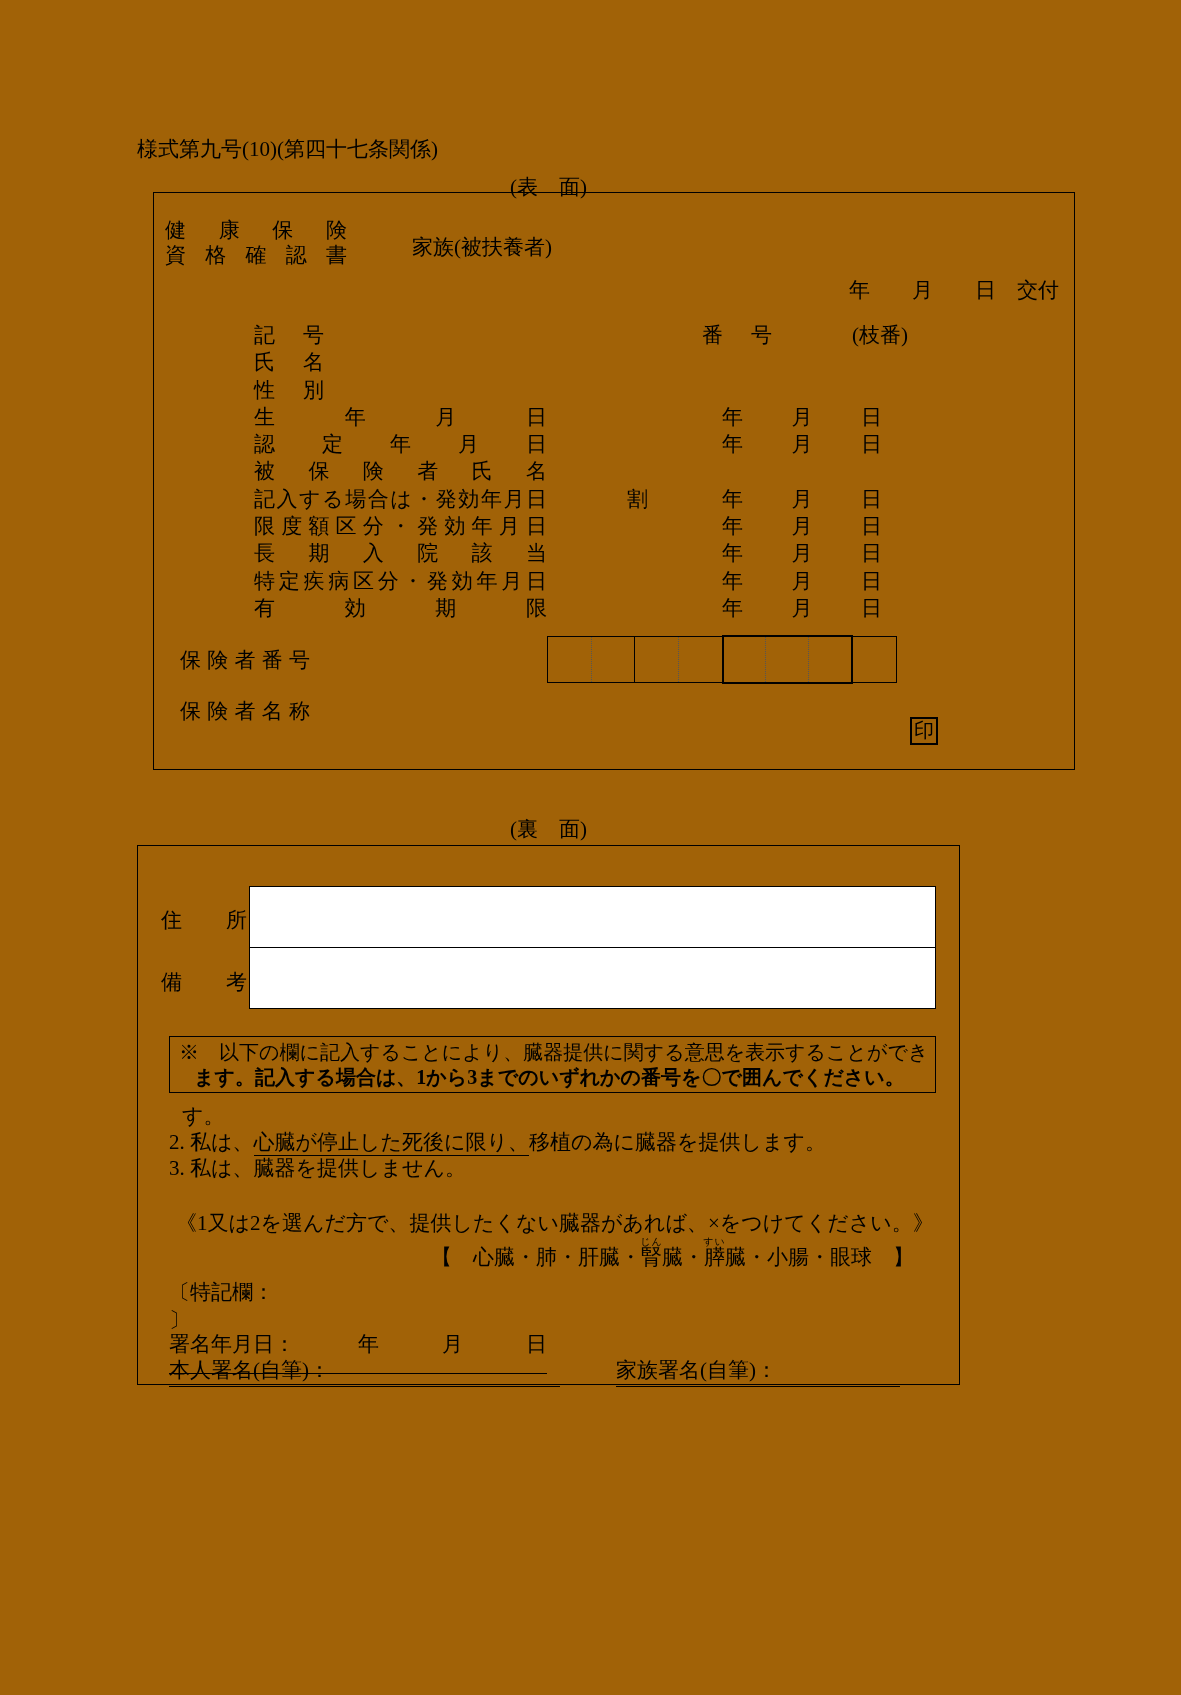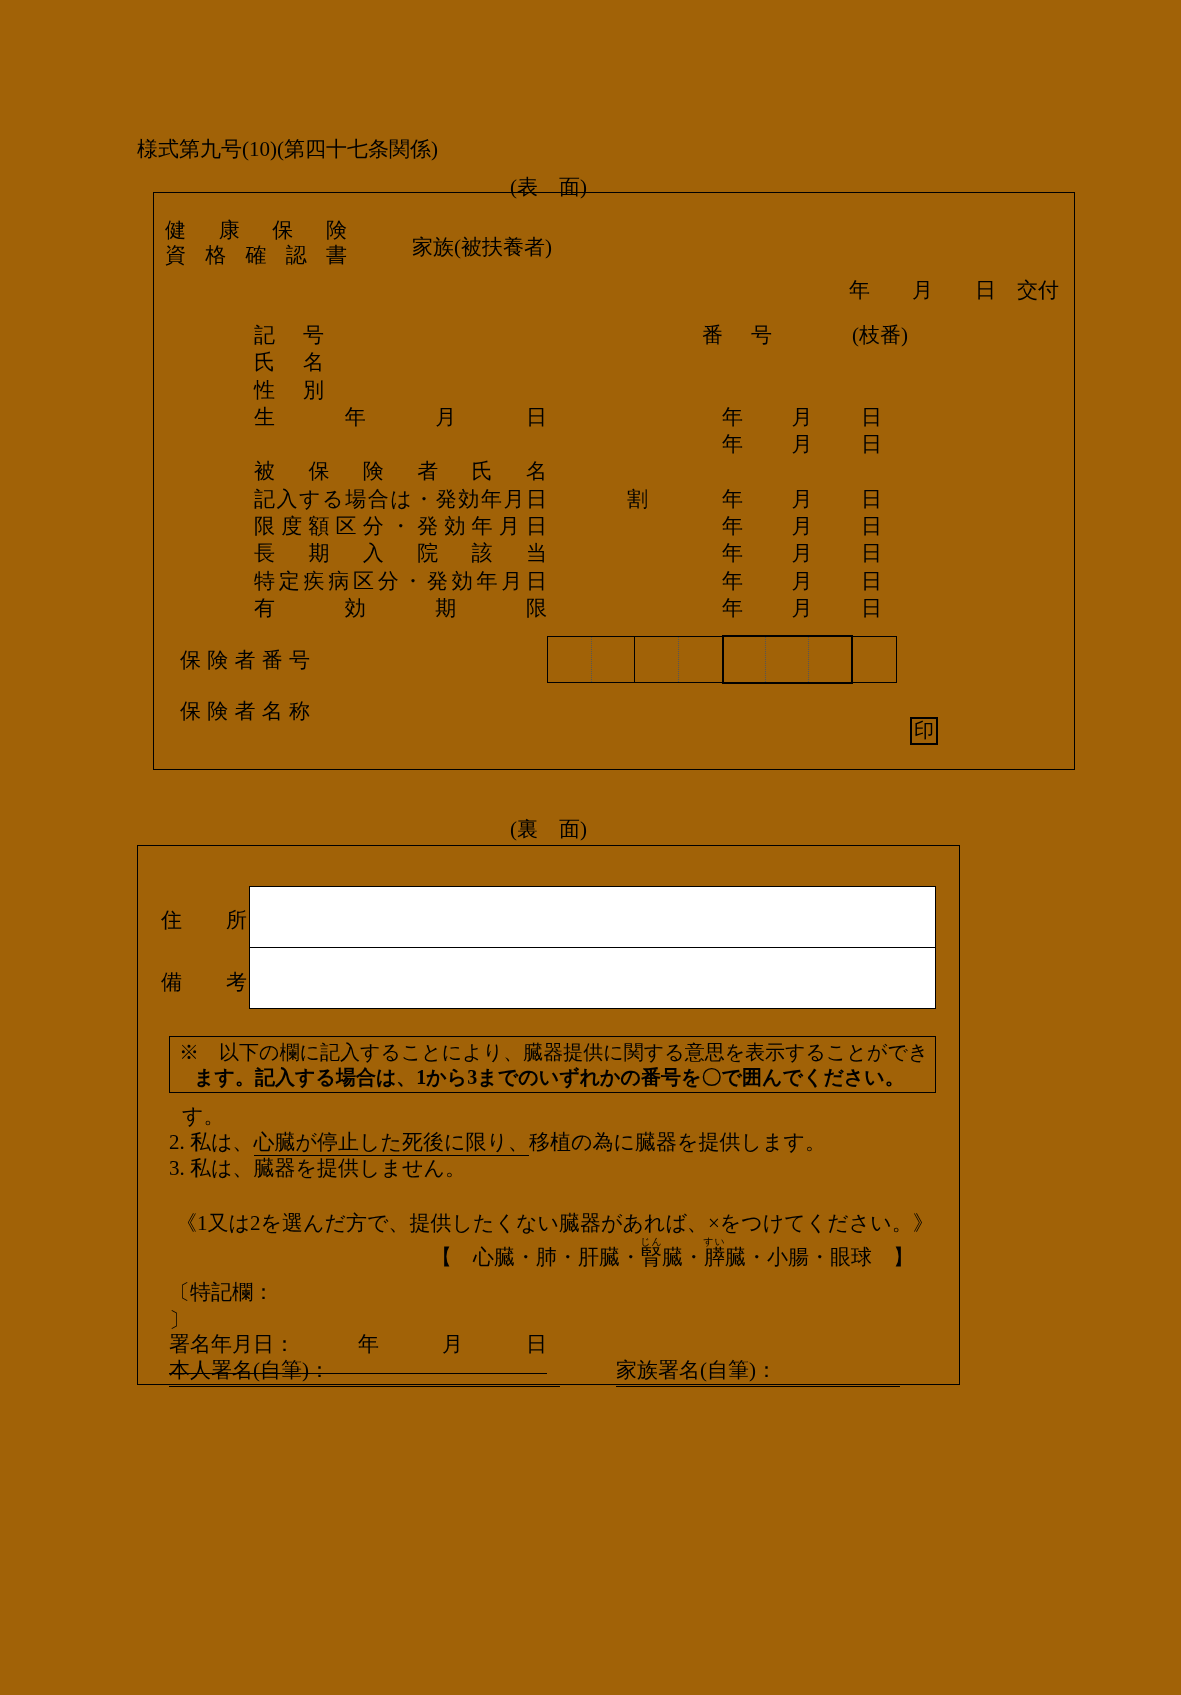--- a/index.html
+++ b/index.html
@@ -104,20 +104,21 @@
         </div>
         <div class="field-row">
           <span class="row-label wide">生年月日</span>
           <span class="row-date">
             <span>年</span>
             <span>月</span>
             <span>日</span>
           </span>
         </div>
         <div class="field-row">
+          <span class="row-label wide">認定年月日</span>
           <span class="row-date">
             <span>年</span>
             <span>月</span>
             <span>日</span>
           </span>
         </div>
         <div class="field-row">
           <span class="row-label wide">被保険者氏名</span>
         </div>
         <div class="field-row">

